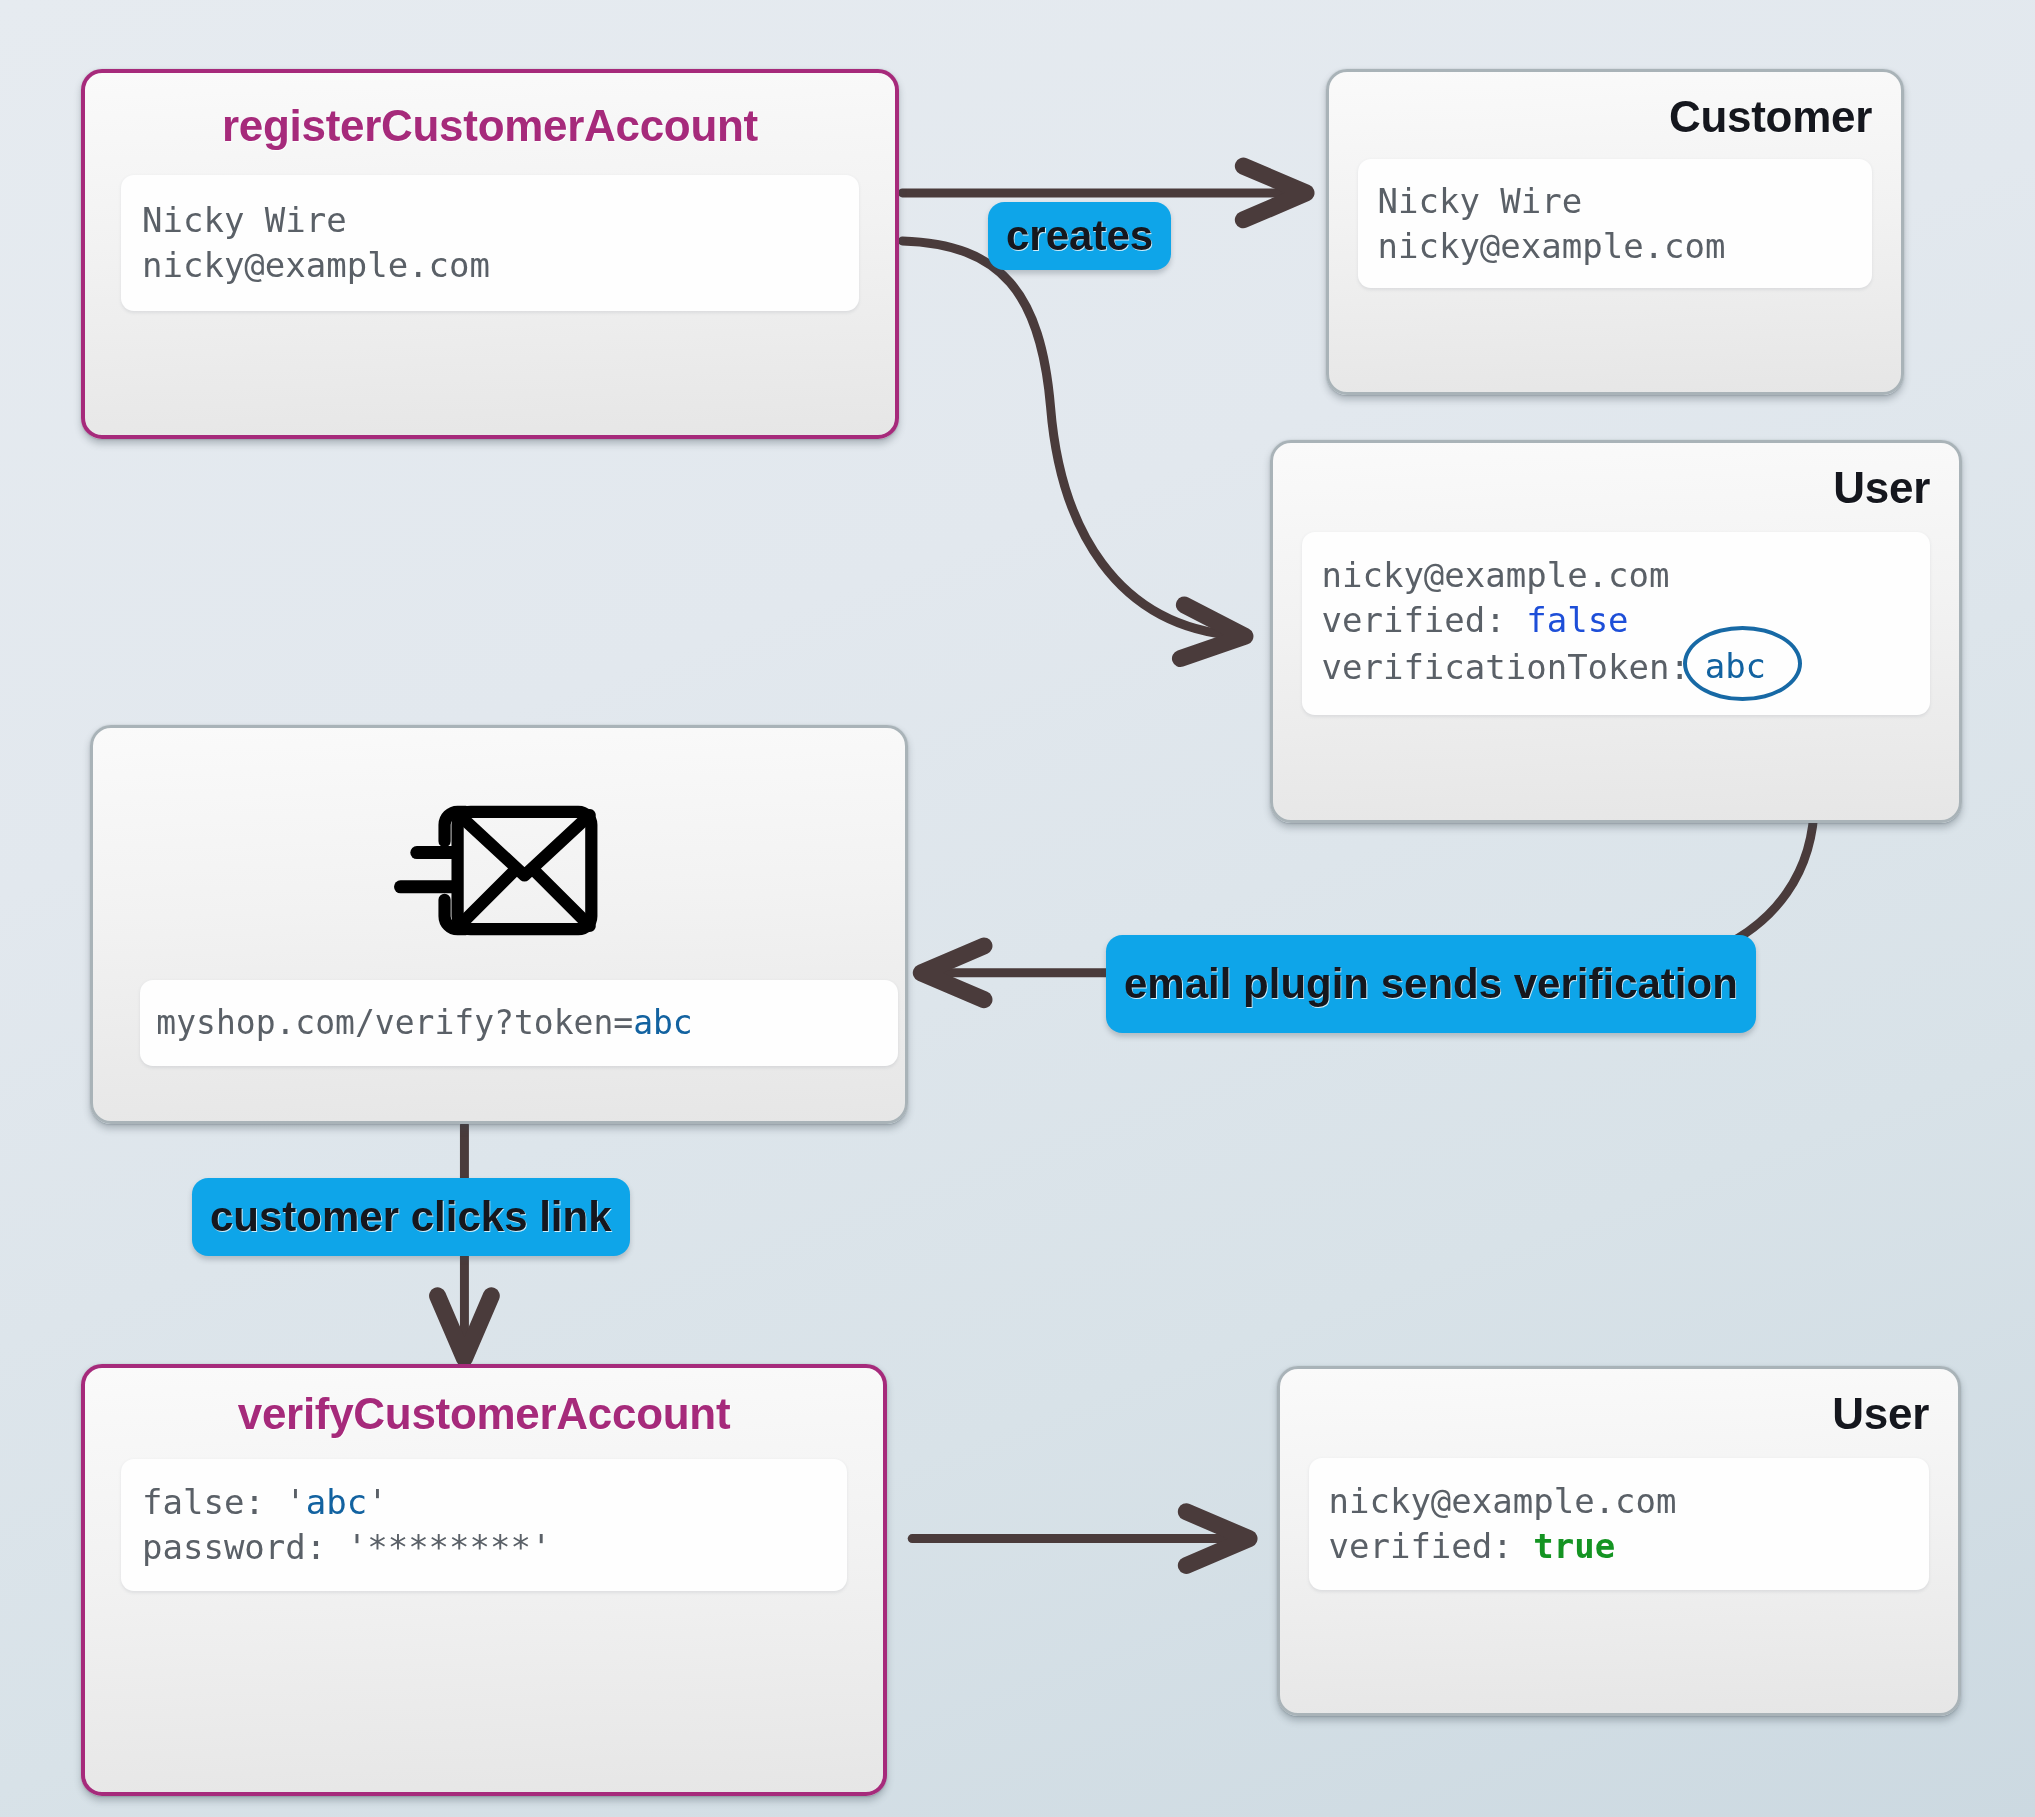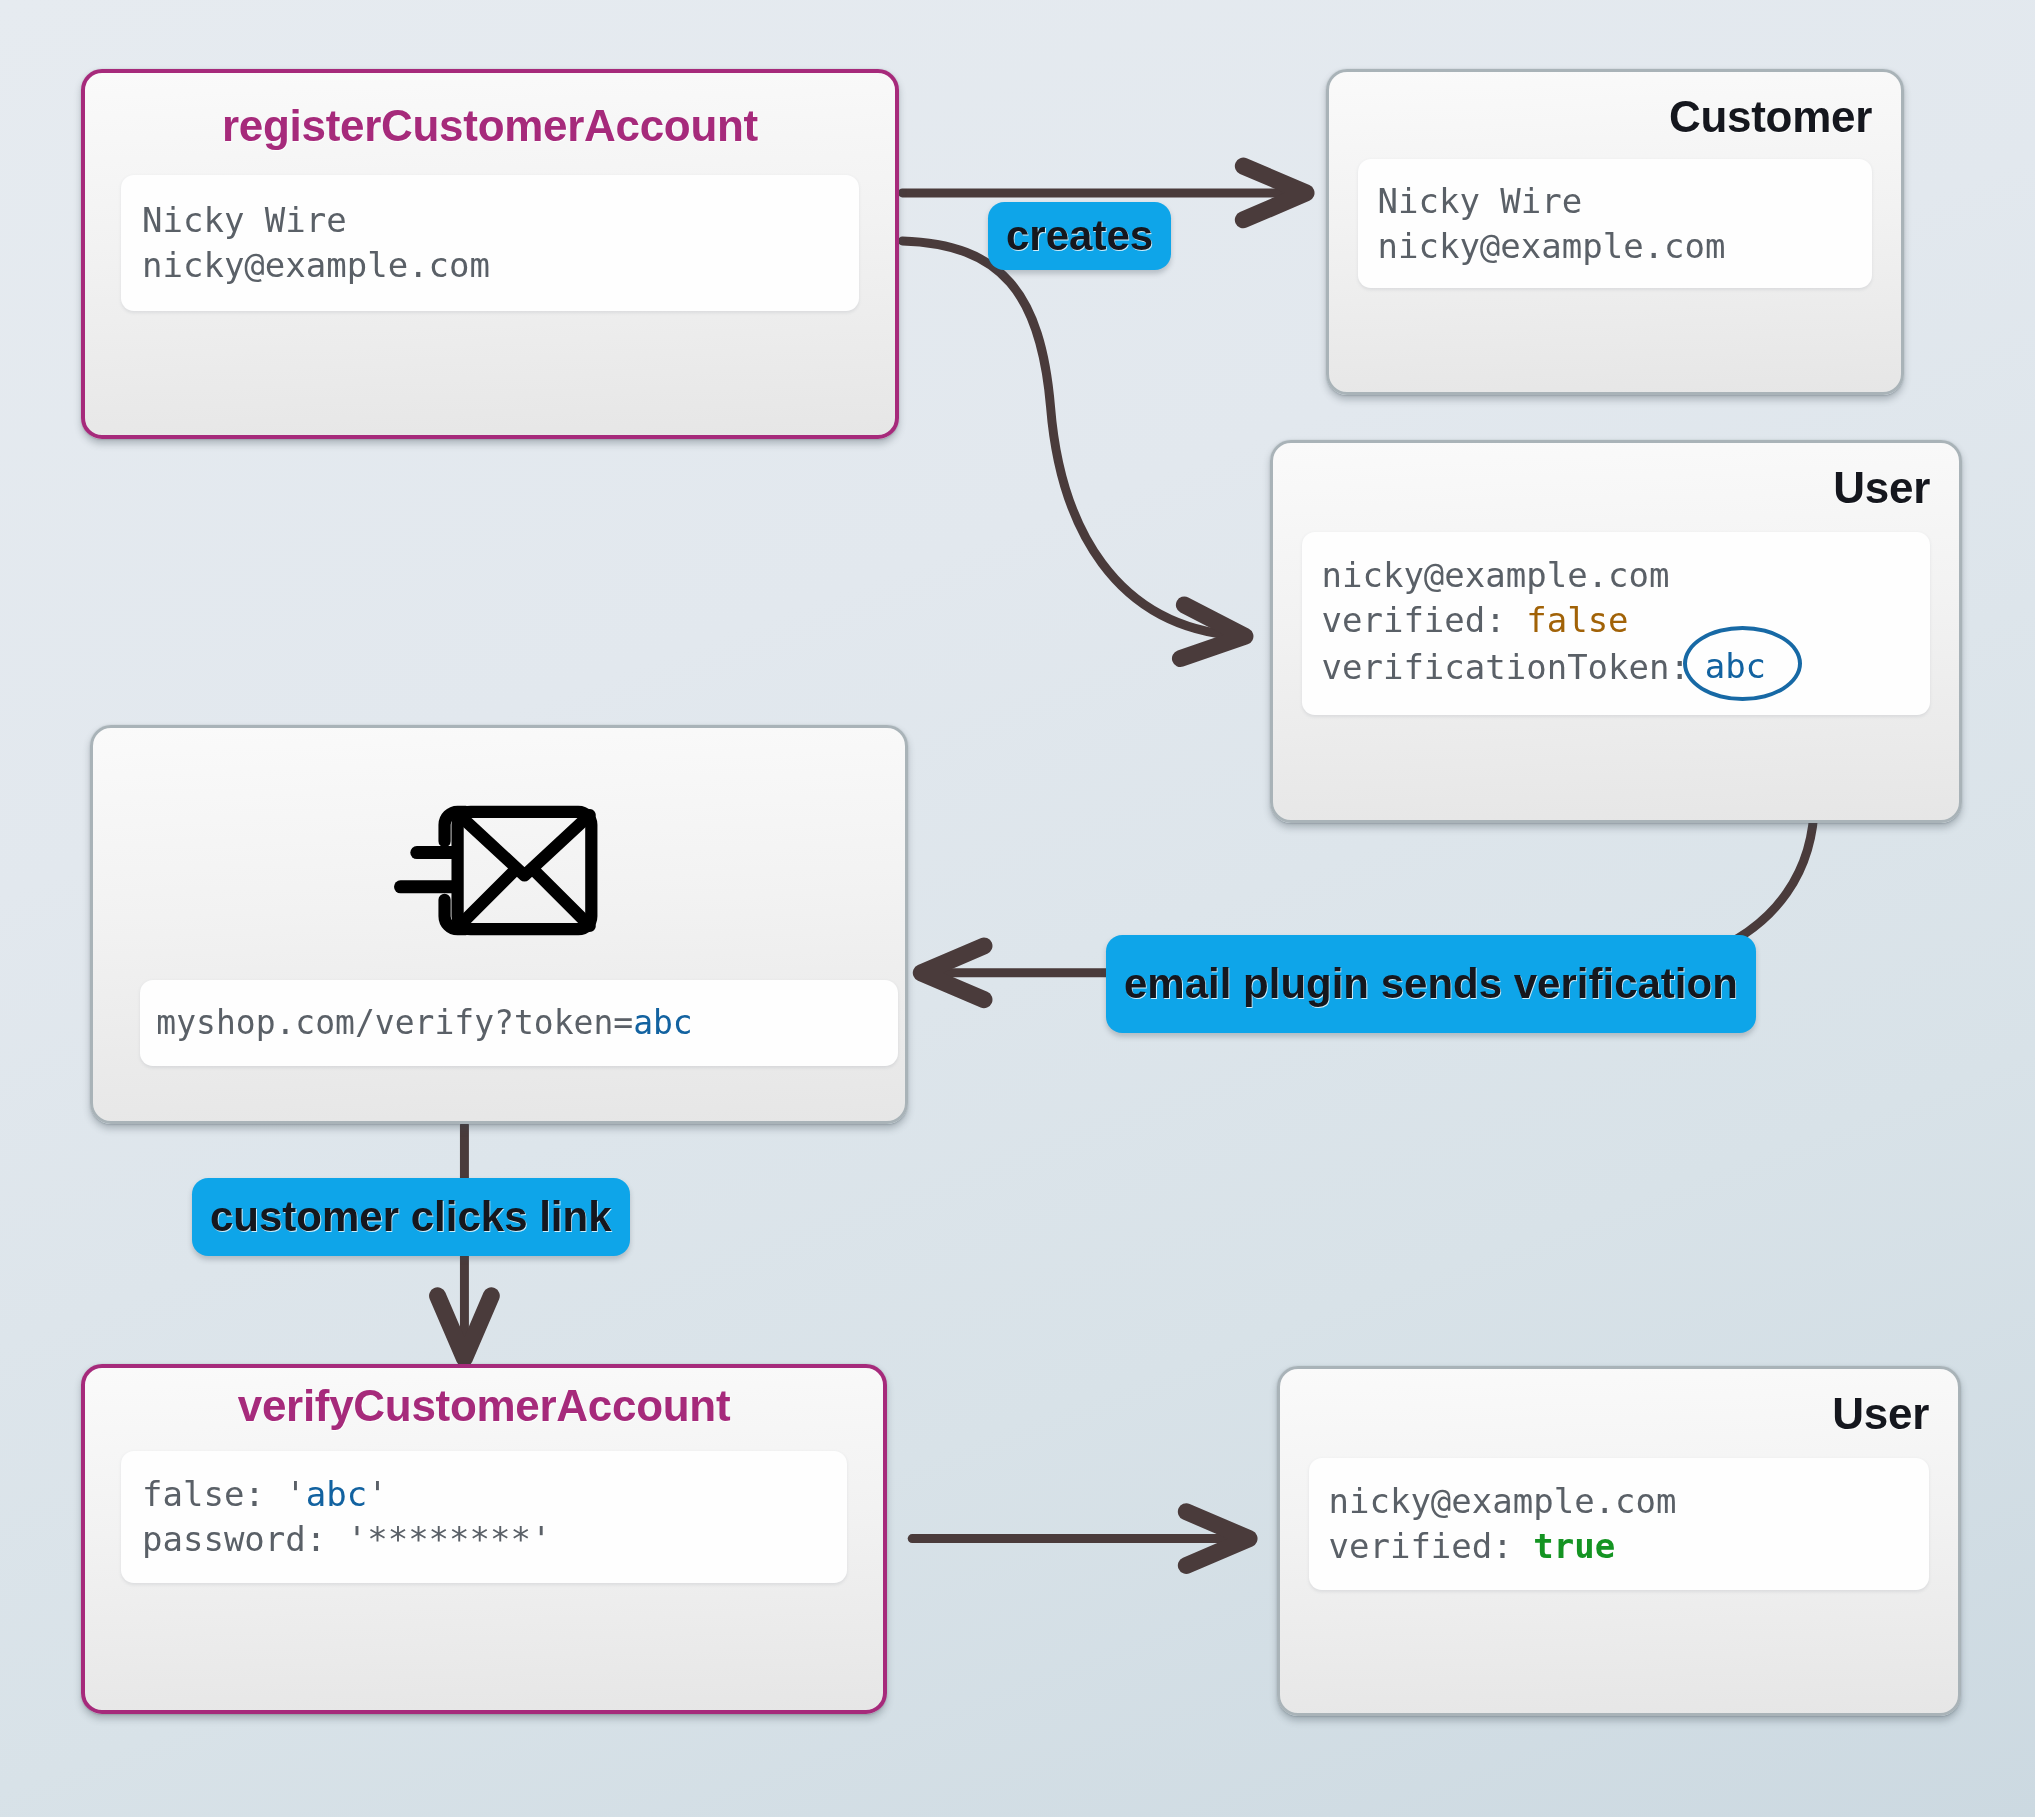--- a/index.html
+++ b/index.html
@@ -58,21 +58,21 @@
     background: #fefefe;
     border-radius: 13px;
     box-shadow: 0 1.6px 3.3px rgba(60,72,84,.10);
     font-family: "DejaVu Sans Mono", "Liberation Mono", monospace;
     font-size: 34px;
     line-height: 1.32;
     color: #5a6067;
     white-space: nowrap;
   }
   .row { display: block; }
-  .val-false { color: #a16207; }
+  .val-false { color: #1d4ed8; }
   .val-true  { color: #149422; font-weight: bold;}
   .val-token { color: #1262a0; }
   .val-blue  { color: #1262a0; }
   .punct { color: #5a6067; }
 
   
   .token-circle {
     display: inline-block;
     position: relative;
     color: #1262a0;
@@ -180,21 +180,21 @@
         <path d="M240 158 L172 90" fill="none" stroke="#000" stroke-width="15" stroke-linecap="round"></path>
         <line x1="28" y1="68" x2="74" y2="68" stroke="#000" stroke-width="16" stroke-linecap="round"></line>
         <line x1="8" y1="110" x2="74" y2="110" stroke="#000" stroke-width="16" stroke-linecap="round"></line>
       </svg>
     </div>
     <div class="node-body" style="position:absolute; left:47px; top:252px; width:725px; padding:21px 16.3px; font-size:33px;">
       <span>myshop.com/verify?token=</span><span class="val-blue">abc</span>
     </div>
   </div>
 
-  <div class="node accent" style="left:81px; top:1364px; width:806px; height:350px; padding:14px 36px;">
+  <div class="node accent" style="left:81px; top:1364px; width:806px; height:432px; padding:22px 36px;">
     <div class="node-title accent-title" style="margin-bottom:21px; text-align:center;">verifyCustomerAccount</div>
     <div class="node-body" style="padding:21px 21px;">
       <span class="row">
         <span>false:</span>
         <span class="punct">'</span><span class="val-token">abc</span><span class="punct">'</span>
       </span>
       <span class="row">
         <span>password:</span>
         <span class="punct">'</span><span>********</span><span class="punct">'</span>
       </span>

